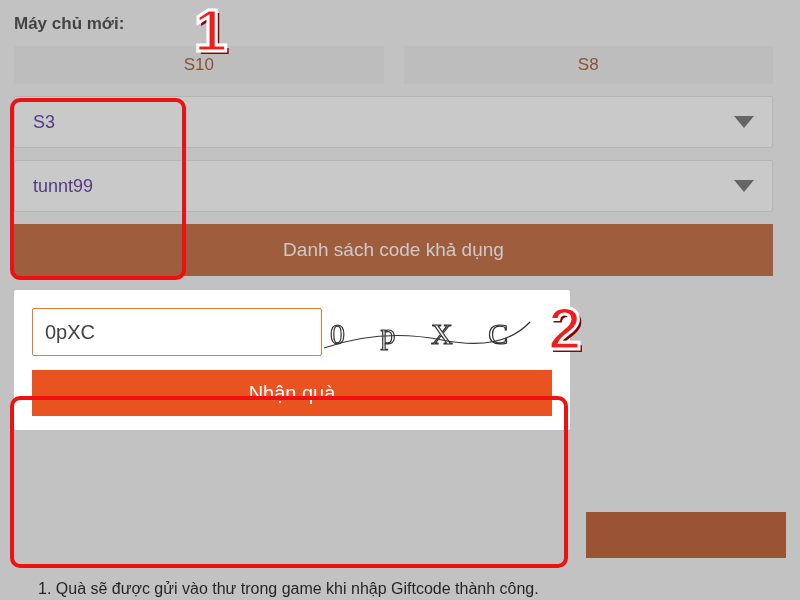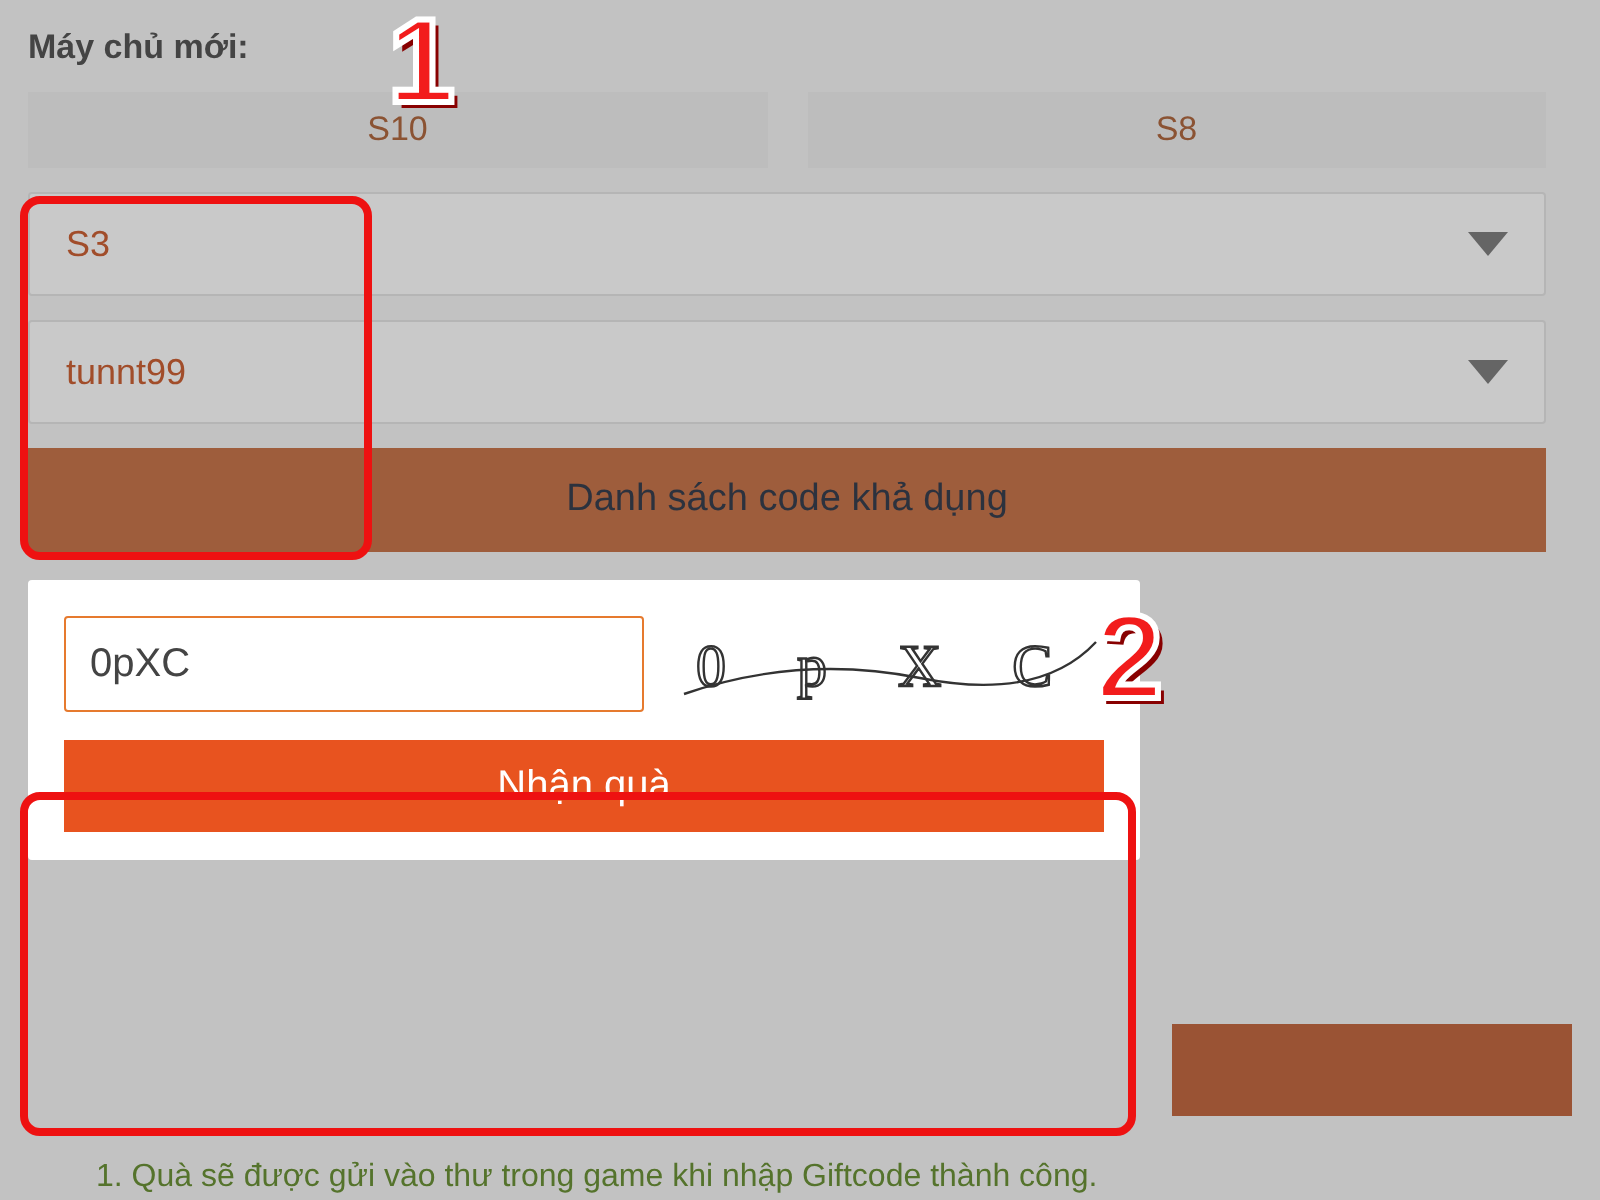--- a/index.html
+++ b/index.html
@@ -52,55 +52,54 @@
       border-radius: 2px;
       padding: 0 18px;
       font-size: 18px;
       color: #555;
       display: flex;
       align-items: center;
       justify-content: space-between;
       margin-bottom: 12px;
     }
     .field-text {
-      color: #c2410c;
+      color: #4c1d95;
     }
     .chevron {
       width: 0; height: 0;
       border-left: 10px solid transparent;
       border-right: 10px solid transparent;
       border-top: 12px solid #666;
     }
     .code-list-btn {
       width: 100%;
       height: 52px;
       background: #be5a27;
-      color: #0f172a;
+      color: #ffffff;
       border: none;
       font-size: 19px;
       display: flex;
       align-items: center;
       justify-content: center;
       margin-bottom: 14px;
     }
     .captcha-box {
       background: #fff;
       border-radius: 2px;
       padding: 18px 18px 14px 18px;
       display: flex;
       flex-direction: column;
       gap: 14px;
       width: 556px;
       position: relative;
       z-index: 10;
     }
     .captcha-row {
       display: flex;
-      align-items: center;
-      gap: 18px;
+      align-items: flex-end;
     }
     .captcha-input {
       width: 290px;
       height: 48px;
       border: 1.5px solid #e67a2e;
       border-radius: 2px;
       padding: 0 12px;
       font-size: 20px;
       color: #444;
       outline: none;
@@ -123,24 +122,24 @@
       position: absolute;
       right: 14px;
       top: 512px;
       width: 200px;
       height: 46px;
       background: #b74a1b;
       z-index: 1;
     }
     .note-list {
       position: absolute;
-      left: 48px;
+      left: 38px;
       bottom: 2px;
       font-size: 16px;
-      color: #4d7c0f;
+      color: #000000;
     }
     
     .hl {
       position: absolute;
       border: 4px solid #e11;
       border-radius: 10px;
       z-index: 20;
       pointer-events: none;
     }
     .hl1 { left: 10px; top: 98px; width: 176px; height: 182px; }

